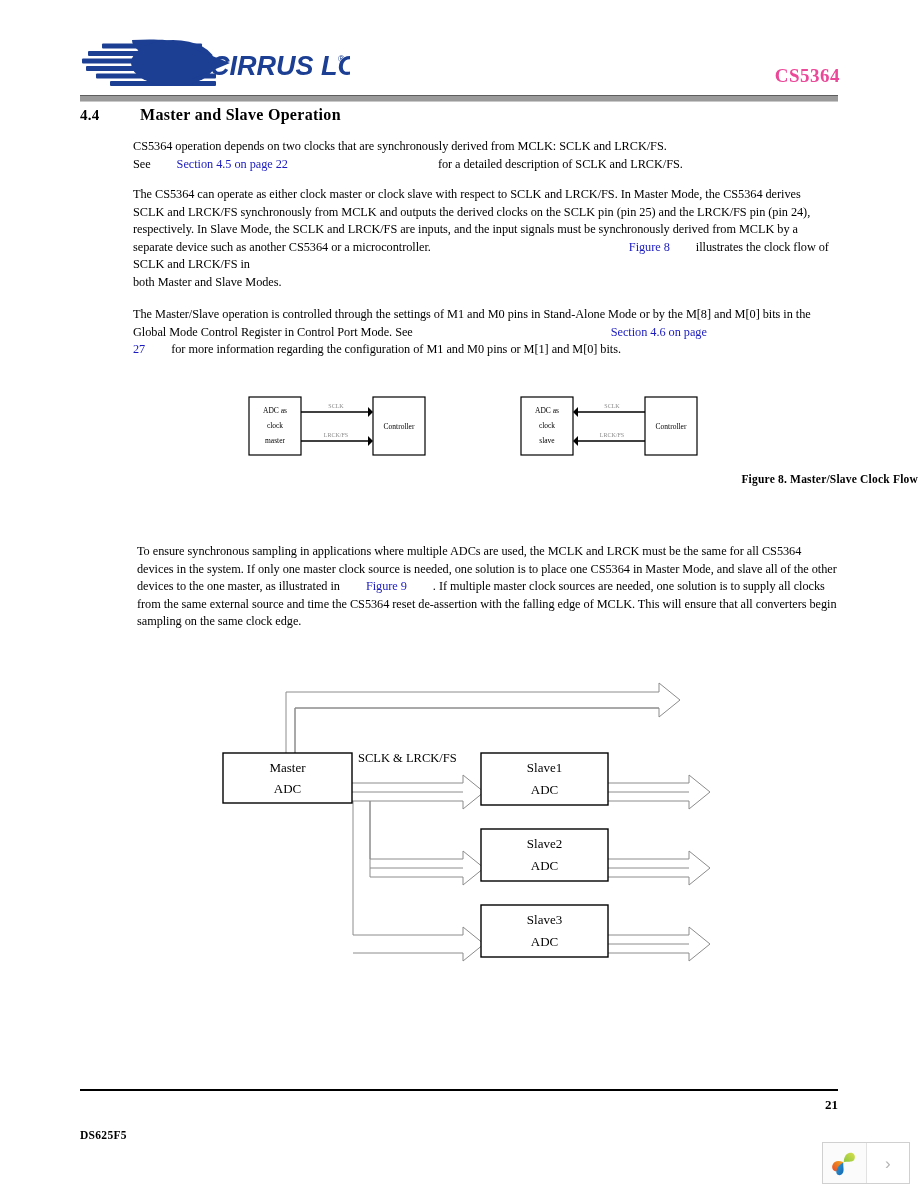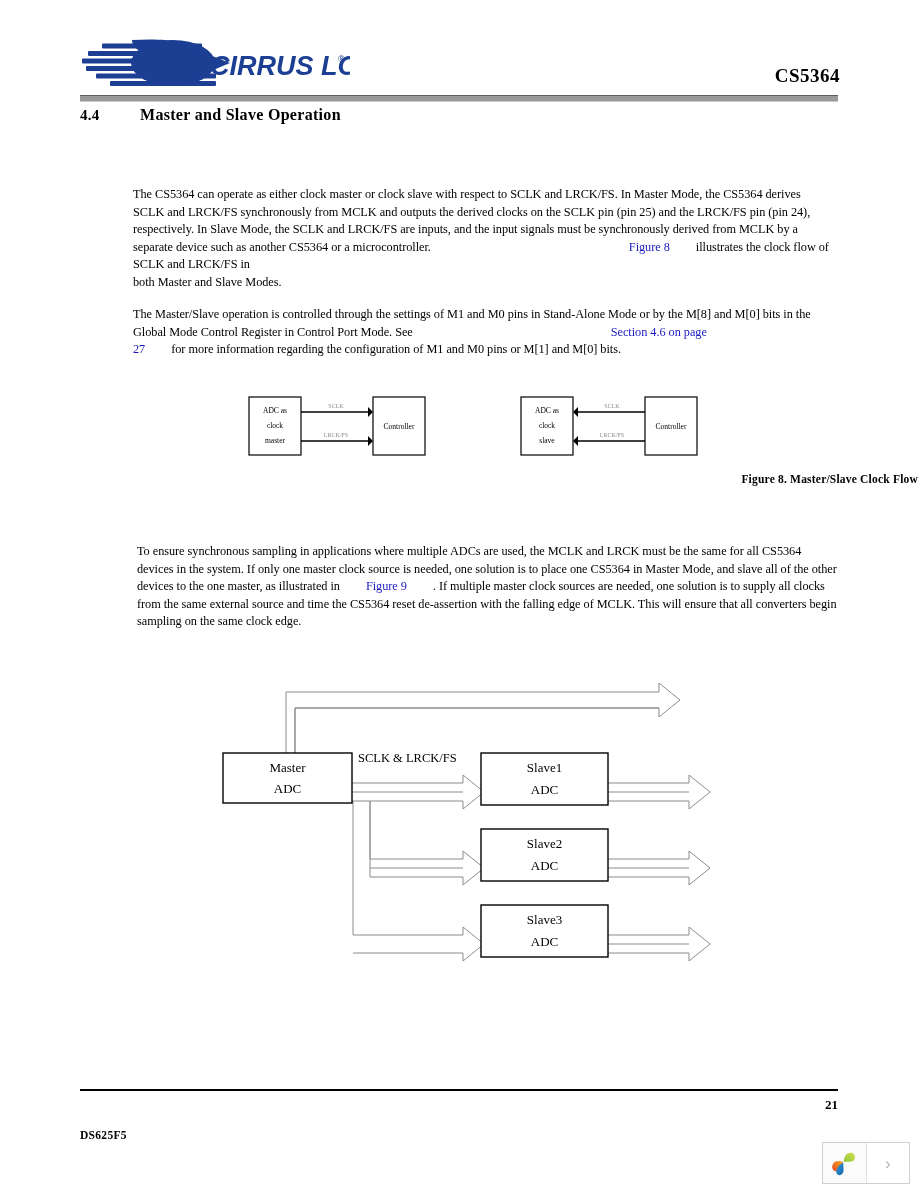--- a/index.html
+++ b/index.html
@@ -34,21 +34,21 @@
   .logo-svg { display: block; }
 
   .doc-code {
     position: absolute;
     right: 78px;
     top: 65px;
     font-family: "Liberation Serif", serif;
     font-size: 19px;
     font-weight: bold;
     letter-spacing: 0.5px;
-    color: #000000;
+    color: #ec4899;
   }
 
   .header-rule {
     position: absolute;
     left: 80px;
     top: 95px;
     width: 758px;
     height: 5px;
     background: #9a9a9a;
     border-top: 1px solid #5d5d5d;
@@ -222,20 +222,24 @@
       <text x="258" y="24" font-family="Liberation Sans, sans-serif" font-size="9" fill="#1c3f94">®</text>
     </svg>
   </div>
 
   <div class="doc-code">CS5364</div>
   <div class="header-rule"></div>
 
   <div class="sec-num">4.4</div>
   <div class="sec-title">Master and Slave Operation</div>
 
+  <div class="para" id="para-1">
+    <span>CS5364 operation depends on two clocks that are synchronously derived from MCLK: SCLK and LRCK/FS.</span><br>
+    <span>See</span><span class="gap-sm"></span><a class="lnk" href="#">Section 4.5 on page 22</a><span class="gap-lg"></span><span>for a detailed description of SCLK and LRCK/FS.</span>
+  </div>
 
   <div class="para" id="para-2">
     <span>The CS5364 can operate as either clock master or clock slave with respect to SCLK and LRCK/FS. In Master Mode, the CS5364 derives SCLK and LRCK/FS synchronously from MCLK and outputs the derived clocks on the SCLK pin (pin 25) and the LRCK/FS pin (pin 24), respectively. In Slave Mode, the SCLK and LRCK/FS are inputs, and the input signals must be synchronously derived from MCLK by a separate device such as another CS5364 or a microcontroller.</span><span class="gap-xl"></span><a class="lnk" href="#">Figure 8</a><span class="gap-sm"></span><span>illustrates the clock flow of SCLK and LRCK/FS in</span><br>
     <span>both Master and Slave Modes.</span>
   </div>
 
   <div class="para" id="para-3">
     <span>The Master/Slave operation is controlled through the settings of M1 and M0 pins in Stand-Alone Mode or by the M[8] and M[0] bits in the Global Mode Control Register in Control Port Mode. See</span><span class="gap-xl"></span><a class="lnk" href="#">Section 4.6 on page</a><br>
     <a class="lnk" href="#">27</a><span class="gap-sm"></span><span>for more information regarding the configuration of M1 and M0 pins or M[1] and M[0] bits.</span>
   </div>

